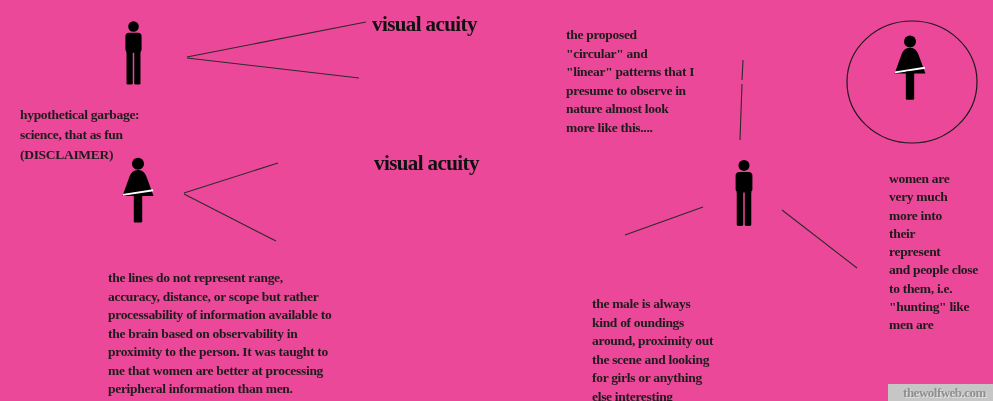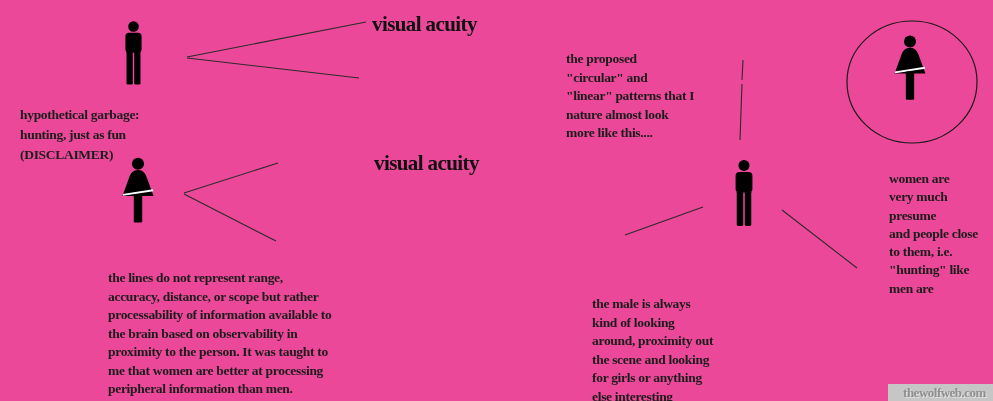--- a/index.html
+++ b/index.html
@@ -92,55 +92,58 @@
     <path d="M24 15.5 c5.5 0 8.7 3.5 10.7 9.5 l7.8 21.5 h-37 l7.8 -21.5 c2 -6 5.2 -9.5 10.7 -9.5 z" fill="#000"></path>
     <line x1="6" y1="45" x2="42" y2="39.5" stroke="#fff" stroke-width="2.2"></line>
     <rect x="19" y="44" width="10" height="34" rx="1.5" fill="#000"></rect>
   </svg>
 
   <div class="va-label" style="left:372px; top:12px;">visual acuity</div>
   <div class="va-label" style="left:374px; top:151px;">visual acuity</div>
 
   <div class="note disclaimer" style="left:20px; top:92px;">
     <div>hypothetical garbage:</div>
-    <div>hunting, just as fun</div>
+    <div>science, that as fun</div>
     <div>(DISCLAIMER)</div>
   </div>
 
-  <div class="note" style="left:566px; top:26px;margin-top:24px;">
+  <div class="note" style="left:566px; top:26px;">
     <div>the proposed</div>
     <div>"circular" and</div>
     <div>"linear" patterns that I</div>
+    <div>presume to observe in</div>
     <div>nature almost look</div>
     <div>more like this....</div>
   </div>
 
   <div class="note" style="left:108px; top:269px;">
     <div>the lines do not represent range,</div>
     <div>accuracy, distance, or scope but rather</div>
     <div>processability of information available to</div>
     <div>the brain based on observability in</div>
     <div>proximity to the person. It was taught to</div>
     <div>me that women are better at processing</div>
     <div>peripheral information than men.</div>
   </div>
 
   <div class="note" style="left:592px; top:295px;">
     <div>the male is always</div>
-    <div>kind of looking</div>
+    <div>kind of oundings</div>
     <div>around, proximity out</div>
     <div>the scene and looking</div>
     <div>for girls or anything</div>
     <div>else interesting</div>
   </div>
 
   <div class="note" style="left:889px; top:170px; line-height:18.3px;">
     <div>women are</div>
     <div>very much</div>
-    <div>presume</div>
+    <div>more into</div>
+    <div>their</div>
+    <div>represent</div>
     <div>and people close</div>
     <div>to them, i.e.</div>
     <div>"hunting" like</div>
     <div>men are</div>
   </div>
 
   <div id="watermark">thewolfweb.com</div>
 
 </div>
 

